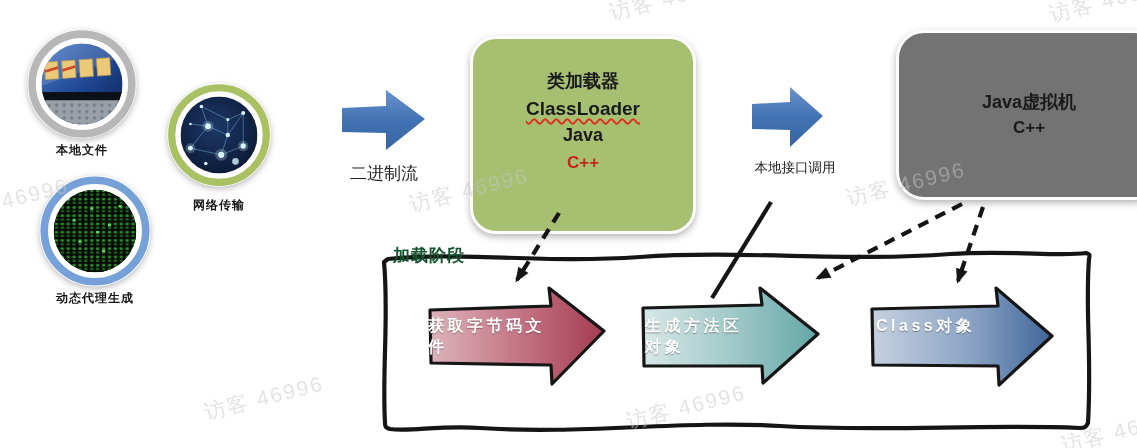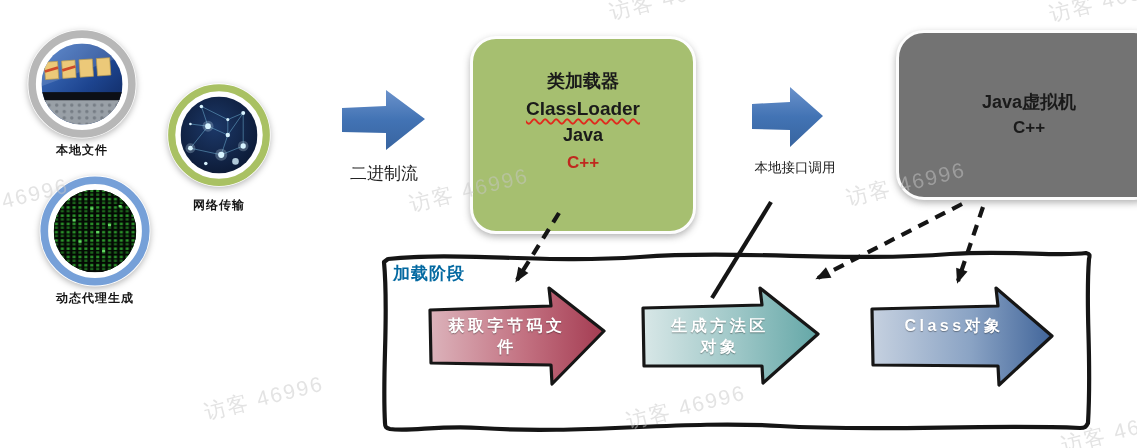--- a/index.html
+++ b/index.html
@@ -28,23 +28,23 @@
     text-align:center;color:#1a1a1a;font-weight:bold;
   }
   .green-box{left:470px;top:36px;width:220px;height:166px;background:#a6bf70;border-radius:26px;padding-bottom:26px;box-sizing:content-box;}
   .green-box .bl{line-height:27px;font-size:18px;}
   .green-box .bl-sub{font-size:19px;text-decoration:underline;text-decoration-style:wavy;text-decoration-color:#e02b1d;text-decoration-thickness:1.5px;text-underline-offset:3px;}
   .green-box .bl-red{color:#c0281e;font-size:17px;}
   .orange-box{left:896px;top:30px;width:260px;height:164px;background:#737373;border-radius:28px;}
   .orange-box .bl{line-height:26px;font-size:18px;}
   .orange-box .bl2{font-size:17px;}
   
-  .phase-label{position:absolute;left:393px;top:262px;font-size:17px;font-weight:600;color:#0369a1;z-index:3;letter-spacing:1px;}
+  .phase-label{position:absolute;left:393px;top:244px;font-size:17px;font-weight:600;color:#14532d;z-index:3;letter-spacing:1px;}
   .step-text{
-    position:absolute;z-index:3;text-align:center;color:#fff;font-weight:bold;
+    position:absolute;z-index:3;color:#fff;font-weight:bold;
     font-size:16px;line-height:21px;letter-spacing:3.5px;
     text-shadow:0 1px 1px rgba(0,0,0,.35);
   }
   .step1{left:428px;top:315px;width:158px;}
   .step2{left:645px;top:315px;width:150px;}
   .step3{left:876px;top:315px;width:156px;}
   
   .overlay{position:absolute;left:0;top:0;z-index:2;pointer-events:none;}
   
   .wm{

